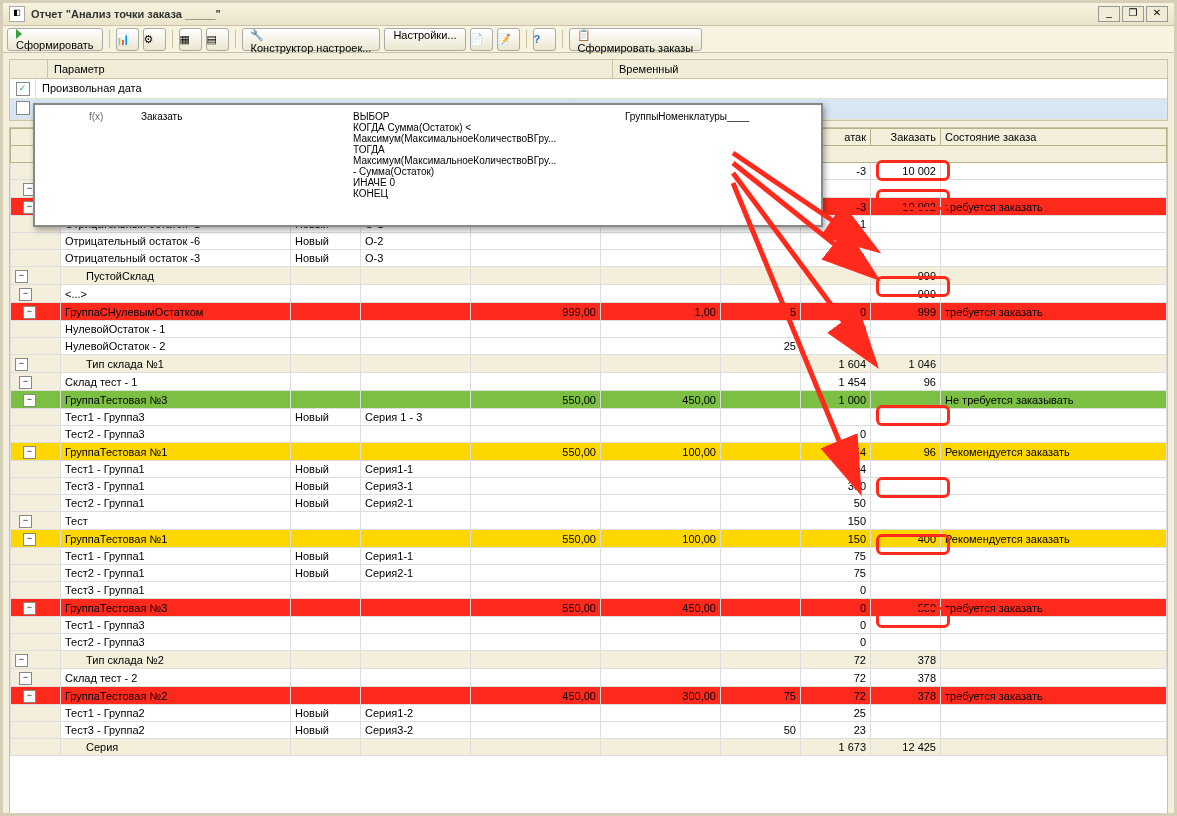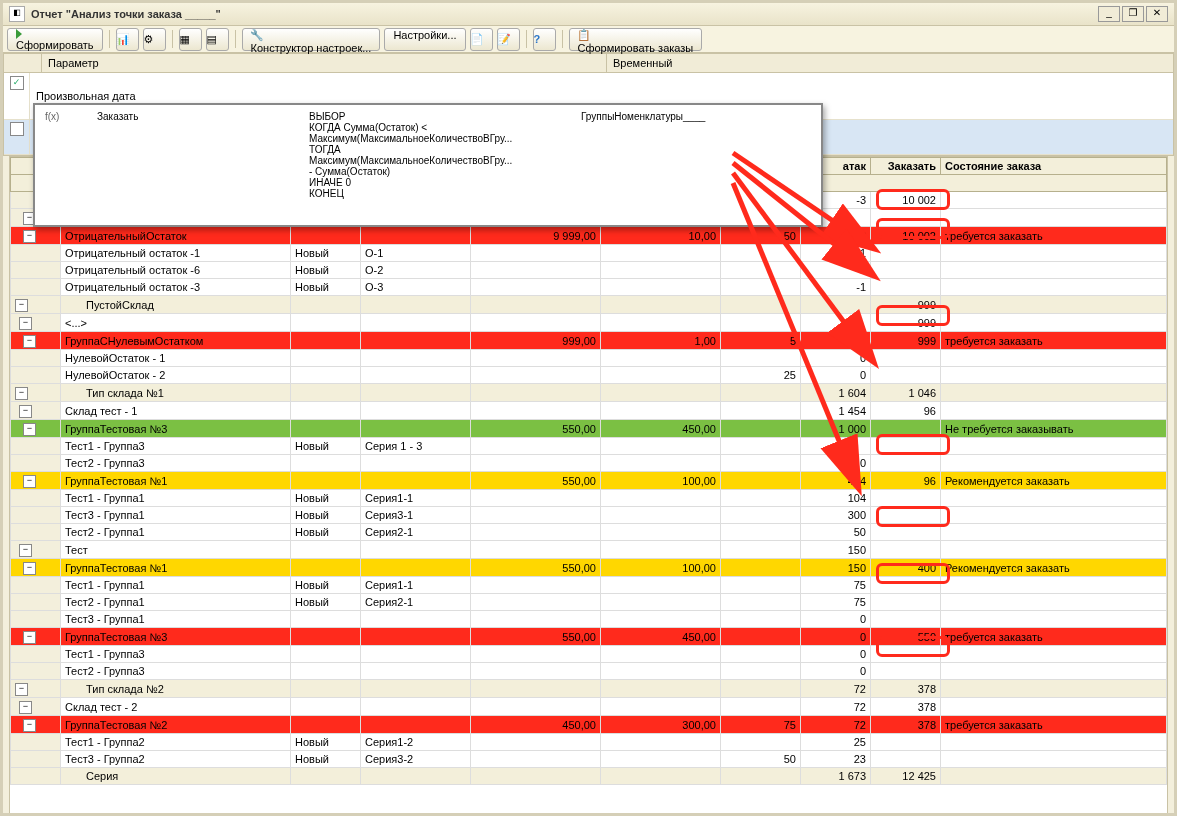--- a/index.html
+++ b/index.html
@@ -7,42 +7,42 @@
   .titlebar{height:22px;background:linear-gradient(#f7f3e0,#e9e3c9);border-bottom:1px solid #c9c2a5;display:flex;align-items:center;padding:0 6px;}
   .titlebar .tic{width:14px;height:14px;border:1px solid #aaa;margin-right:6px;background:#fff;font-size:8px;text-align:center;line-height:12px;}
   .titlebar .ttl{flex:1;font-weight:bold;color:#333;}
   .winbtn{width:20px;height:14px;border:1px solid #999;margin-left:2px;text-align:center;line-height:12px;font-size:10px;background:#f1ecd7;}
   .toolbar{height:26px;border-bottom:1px solid #c9c2a5;background:#f7f3e0;display:flex;align-items:center;padding:0 4px;gap:4px;}
   .tbtn{height:21px;border:1px solid #aaa;background:linear-gradient(#fff,#ece7d0);padding:0 8px;display:flex;align-items:flex-start;border-radius:3px;font-size:11px;flex-direction:column;}
   .tbtn.small{width:21px;padding:0;justify-content:center;}
   .tbtn .tri{width:0;height:0;border-left:6px solid #3a9b3a;border-top:5px solid transparent;border-bottom:5px solid transparent;margin-right:4px;}
   .tsep{width:1px;height:18px;background:#c9c2a5;margin:0 2px;}
   .tbtn .q{color:#2a76c8;font-weight:bold;}
-  .params{margin:0;border:1px solid #c9c2a5;background:#4d7c0f;}
+  .params{margin:6px;border:1px solid #c9c2a5;background:#4d7c0f;}
   .params .phead{display:flex;background:#f1ecd7;border-bottom:1px solid #c9c2a5;font-size:11px;}
   .params .phead .c1{width:552px;padding:3px 6px;border-right:1px solid #c9c2a5;}
   .params .phead .c2{flex:1;padding:3px 6px;}
   .params .prow{display:flex;font-size:11px;border-bottom:1px solid #e6e1cc;background:#fff;}
   .params .prow .chk{width:25px;text-align:center;border-right:1px solid #e6e1cc;padding:2px 0;}
   .params .prow .c1{width:527px;padding:3px 6px;border-right:1px solid #e6e1cc;}
-  .params .prow .c2{flex:1;padding:17px 6px;}
+  .params .prow .c2{flex:1;padding:3px 6px;}
   .chkbox{width:12px;height:12px;border:1px solid #888;display:inline-block;background:#fff;font-size:9px;line-height:10px;text-align:center;color:#2a6;}
   .report{margin:0 6px 6px 6px;background:#fff;border:1px solid #c9c2a5;position:relative;height:690px;overflow:auto;}
   table.rpt{width:100%;border-collapse:collapse;table-layout:fixed;}
   table.rpt td{border:1px solid #ddd;font-size:11px;padding:1px 4px;height:14px;white-space:nowrap;overflow:hidden;}
-  table.rpt tr.hdr td{background:#f3efda;border:1px solid #b6b08d;font-weight:bold;}
+  table.rpt tr.hdr td{background:#f3efda;border:1px solid #b6b08d;font-weight:normal;}
   .tree{width:50px;background:#f3efdc;border-right:1px solid #ccc;}
   .treebox{width:11px;height:11px;border:1px solid #888;display:inline-block;font-size:9px;line-height:9px;text-align:center;background:#fff;}
   .num{text-align:right;}
   tr.red td{background:#ff2a1c;color:#000;}
   tr.yellow td{background:#ffd700;}
   tr.green td{background:#7bc043;}
   tr.beige td{background:#f3efda;padding-left:25px;}
   .overlay{position:absolute;left:30px;top:100px;width:790px;height:124px;background:#fff;border:2px solid #888;box-shadow:2px 3px 6px rgba(0,0,0,.35);font-size:11px;padding:4px;box-sizing:border-box;}
-  .overlay table{width:100%;border-collapse:collapse;}
+  .overlay table{width:100%;border-collapse:collapse;margin-left:44px;}
   .overlay td{vertical-align:top;padding:2px 6px;font-size:10px;}
   .overlay .fx{color:#666;}
   .annot{position:absolute;border:3px solid #ff2a1c;border-radius:6px;pointer-events:none;}
   svg.arrows{position:absolute;left:0;top:0;pointer-events:none;}
 </style>
 </head>
 <body>
 
 <div class="window">
   <div class="titlebar">

